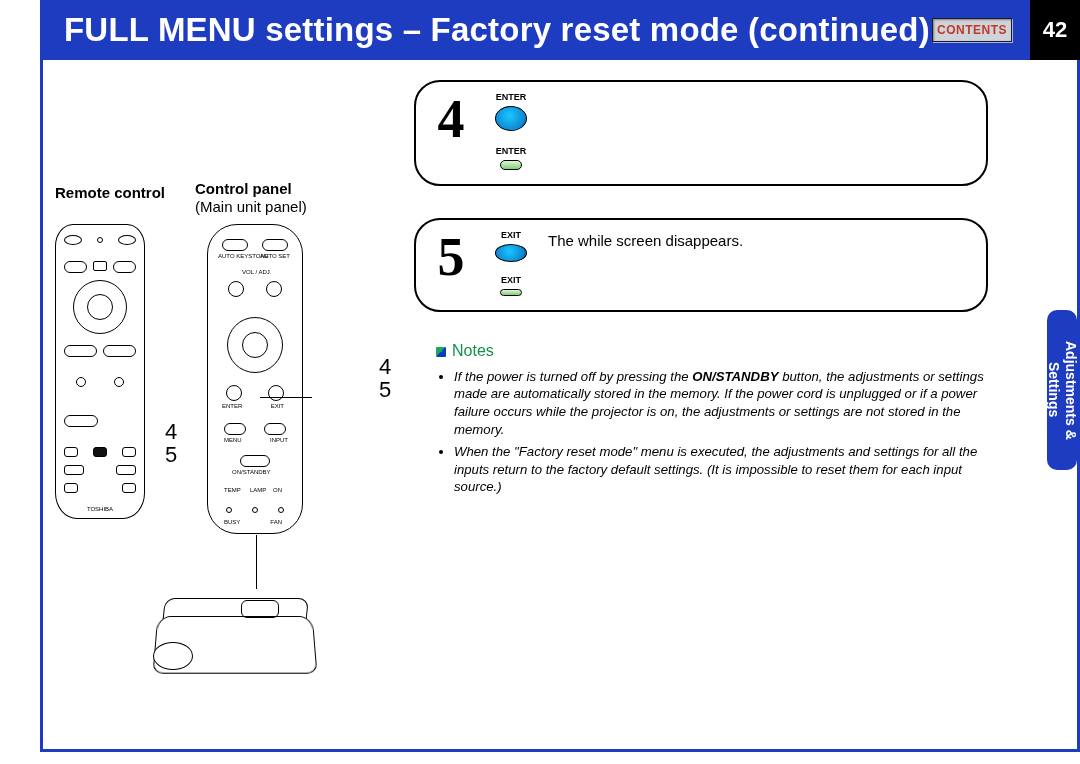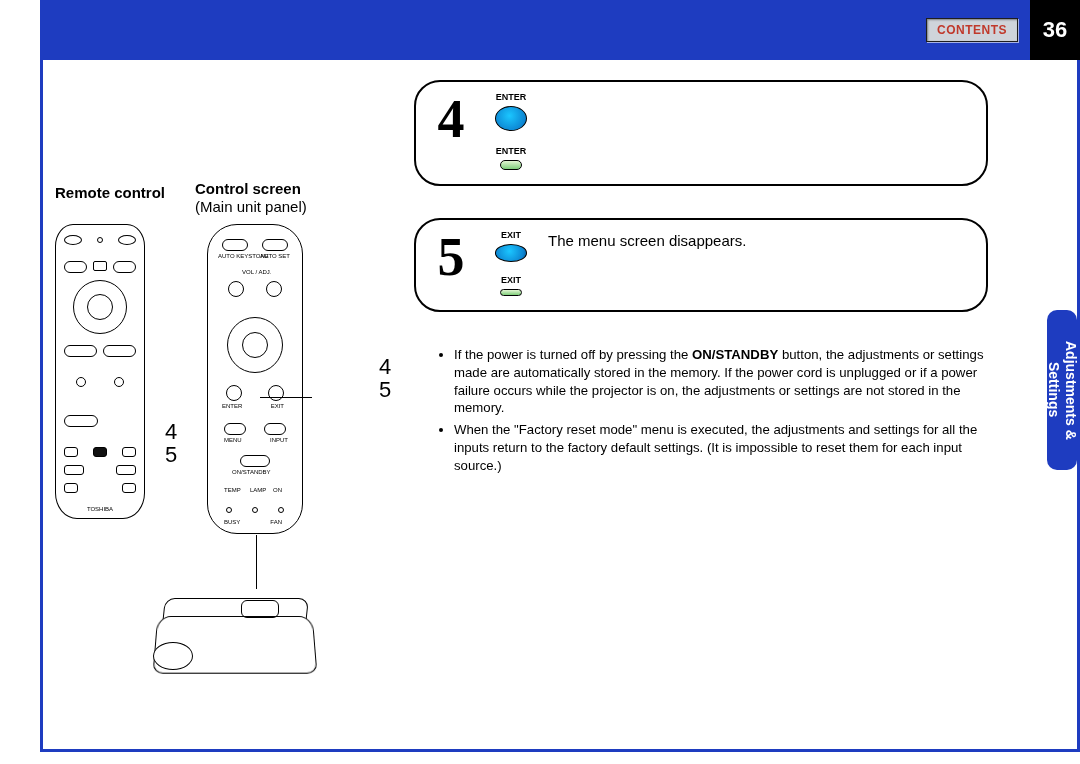--- a/index.html
+++ b/index.html
@@ -33,23 +33,23 @@
     padding-left: 24px;
   }
   .header-title {
     font-size: 33px;
     font-weight: 600;
     letter-spacing: 0.2px;
     white-space: nowrap;
   }
   .contents-btn {
     position: absolute;
-    right: 62px;
+    right: 68px;
     top: 18px;
-    width: 92px;
+    width: 80px;
     height: 24px;
     background: #cfd4da;
     border: 1px solid #1e1e1e;
     display: flex;
     align-items: center;
     justify-content: center;
     color: #c0392b;
     font-size: 12px;
     font-weight: 700;
     letter-spacing: 0.5px;
@@ -259,52 +259,53 @@
     position:absolute;
     left: 436px;
     top: 340px;
     width: 560px;
     font-size: 13.2px;
     line-height: 1.35;
   }
   .notes-head { color: #13904a; font-size: 16px; }
   .notes-head .sq { display:inline-block; width:10px; height:10px; background: linear-gradient(135deg,#1aa85b 0 50%, #0b3bc0 50% 100%); margin-right:6px; vertical-align: middle; border-radius:1px; }
   .notes ul { margin: 6px 0 0 4px; padding-left: 14px; }
-  .notes li { margin-bottom: 4px; }
+  .notes li { margin-bottom: 4px; font-style: italic; }
   .notes b { font-weight:700; }
 
 </style>
 </head>
 <body>
 
 <div class="frame-v left"></div>
 <div class="frame-v right"></div>
 <div class="frame-h"></div>
 
 <div class="header">
+  <div class="header-title">FULL MENU settings – Factory reset mode (continued)</div>
   <div class="contents-btn">
     <span>CONTENTS</span>
   </div>
   <div class="page-number-box">
-    <span>36</span>
+    <span>42</span>
   </div>
 </div>
 
 <div class="side-tab">
   <div class="side-tab-text">
     <span>Adjustments &amp;</span><br>
     <span>Settings</span>
   </div>
 </div>
 
 <div class="left-panel">
   <div class="left-labels">
     <div class="col1">Remote control</div>
     <div class="col2">
-      <div class="t1">Control screen</div>
+      <div class="t1">Control panel</div>
       <div class="t2">(Main unit panel)</div>
     </div>
   </div>
 
   <div class="device-row">
 
     <div class="remote">
       <div class="top-row">
           <div class="oval"></div>
           <div class="dot" style="margin-top:2px"></div>
@@ -409,22 +410,25 @@
 <div class="step step5">
   <div class="num">5</div>
   <div class="btn-col">
     <div class="cap">EXIT</div>
     <div class="circle"></div>
     <div style="height:10px"></div>
     <div class="cap">EXIT</div>
     <div class="small-pill"></div>
   </div>
   <div class="txt">
-    <div class="sub">The menu screen disappears.</div>
+    <div class="sub">The while screen disappears.</div>
   </div>
 </div>
 
 <div class="notes">
+  <div class="notes-head">
+    <span class="sq"></span><span>Notes</span>
+  </div>
   <ul>
     <li id="note-0">If the power is turned off by pressing the <b>ON/STANDBY</b> button, the adjustments or settings made are automatically stored in the memory. If the power cord is unplugged or if a power failure occurs while the projector is on, the adjustments or settings are not stored in the memory.</li>
     <li>When the "Factory reset mode" menu is executed, the adjustments and settings for all the inputs return to the factory default settings.  (It is impossible to reset them for each input source.)</li>
   </ul>
 </div>
 
 </body></html>

